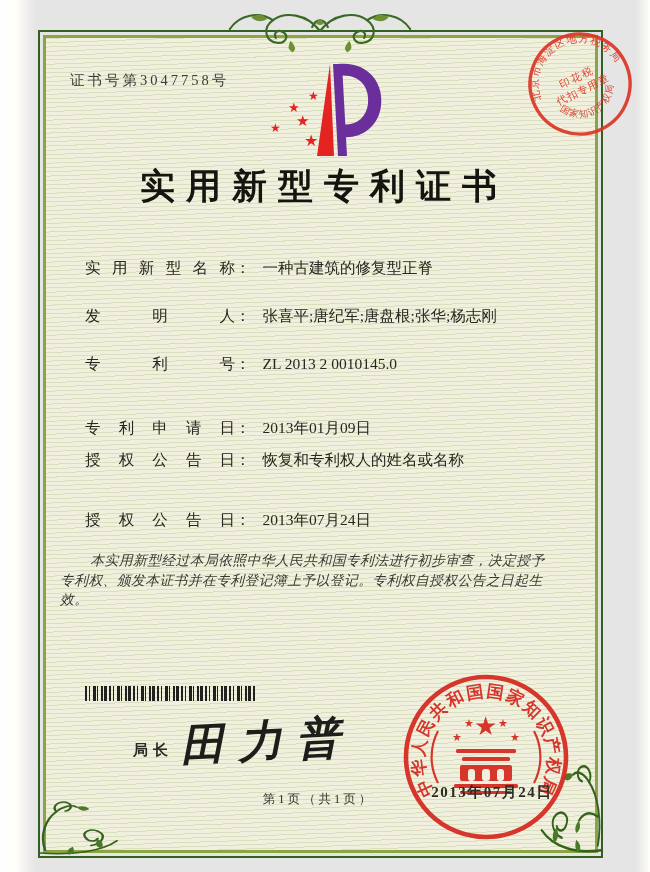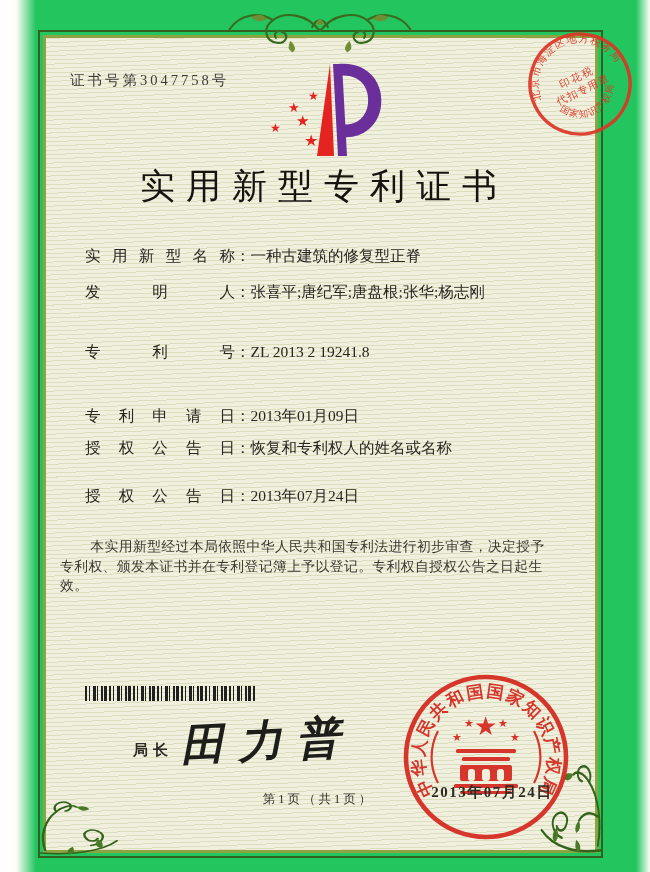--- a/index.html
+++ b/index.html
@@ -1,37 +1,37 @@
 <!DOCTYPE html>
 <html><head>
 <meta charset="utf-8">
 <style>
   html,body{margin:0;padding:0;}
   body{width:650px;height:872px;font-family:"Liberation Serif","DejaVu Serif",serif;}
-  .page{position:relative;width:650px;height:872px;background:#22c55e;overflow:hidden;}
+  .page{position:relative;width:650px;height:872px;background:#e5e5e5;overflow:hidden;}
   .edge-left{position:absolute;left:0;top:0;width:36px;height:100%;
     background:linear-gradient(90deg,#ffffff 0%,#fefdf8 45%,rgba(250,248,234,0) 100%);z-index:1;}
   .edge-right{position:absolute;right:0;top:0;width:14px;height:100%;
     background:linear-gradient(270deg,#fffef9 0%,rgba(250,248,234,0) 100%);z-index:1;}
   .frame{position:absolute;left:38px;top:30px;width:561px;height:824px;border:2px solid #33601f;z-index:0;}
   .frame-inner{position:absolute;inset:3px;border:3px solid #8aa542;
     background:
       repeating-linear-gradient(178deg, rgba(164,181,119,0.30) 0px, rgba(164,181,119,0.30) 1px, rgba(0,0,0,0) 1px, rgba(0,0,0,0) 4.3px),
       #f1f0de;}
   .cert-no{position:absolute;left:70px;top:71px;font-size:14.5px;letter-spacing:3px;color:#3c3c36;z-index:3;}
   .logo{position:absolute;left:268px;top:56px;width:116px;height:104px;z-index:3;}
   .stamp{position:absolute;left:522px;top:26px;width:116px;height:116px;z-index:5;opacity:.92;}
-  .title{position:absolute;left:38px;top:163px;width:561px;text-align:center;font-size:35px;font-weight:normal;
+  .title{position:absolute;left:38px;top:163px;width:561px;text-align:center;font-size:35px;font-weight:bold;
     letter-spacing:11px;text-indent:11px;color:#15140f;z-index:3;}
   .fields{position:absolute;left:85px;top:246px;width:480px;z-index:3;font-size:15.5px;color:#27261f;}
   .field{position:absolute;left:0;white-space:nowrap;}
-  .field-label{display:inline-block;width:150px;text-align:justify;text-align-last:justify;}
-  .field-value{font-family:Liberation Serif, serif;}
-  .paras{position:absolute;left:60px;top:537px;width:497px;z-index:3;font-size:13.8px;line-height:19.5px;
-    color:#3a3930;letter-spacing:.4px;}
+  .field-label{display:inline-block;width:150px;text-align:justify;text-align-last:justify;margin-top:12px;}
+  .field-value{margin-left:12px;font-family:Liberation Serif, serif;}
+  .paras{position:absolute;left:60px;top:551px;width:497px;z-index:3;font-size:13.8px;line-height:19.5px;
+    color:#3a3930;font-style:italic;letter-spacing:.4px;}
   .paras p{margin:0;text-indent:2.2em;}
   .barcode{position:absolute;left:85px;top:686px;width:172px;height:15px;z-index:3;
     background:repeating-linear-gradient(90deg,
       #20201e 0 2px,rgba(0,0,0,0) 2px 4px,
       #20201e 4px 5px,rgba(0,0,0,0) 5px 8px,
       #20201e 8px 11px,rgba(0,0,0,0) 11px 12px,
       #20201e 12px 13px,rgba(0,0,0,0) 13px 16px,
       #20201e 16px 18px,rgba(0,0,0,0) 18px 19px,
       #20201e 19px 22px,rgba(0,0,0,0) 22px 24px);}
   .director{position:absolute;left:133px;top:741px;font-size:15px;letter-spacing:5px;color:#2c2b24;z-index:3;font-weight:bold;}
@@ -107,33 +107,33 @@
       <text x="58" y="68" font-size="10.5" letter-spacing="1" text-anchor="middle">代扣专用章</text>
     </g>
   </svg>
 
   <div class="title">实用新型专利证书</div>
 
   <div class="fields">
     <div class="field" style="top:0">
       <span class="field-label">实用新型名称</span><span>：</span><span class="field-value">一种古建筑的修复型正脊</span>
     </div>
-    <div class="field" style="top:36px">
+    <div class="field" style="top:48px">
       <span class="field-label">发明人</span><span>：</span><span class="field-value">张喜平;唐纪军;唐盘根;张华;杨志刚</span>
     </div>
     <div class="field" style="top:96px">
-      <span class="field-label">专利号</span><span>：</span><span class="field-value">ZL 2013 2 19241.8</span>
+      <span class="field-label">专利号</span><span>：</span><span class="field-value">ZL 2013 2 0010145.0</span>
     </div>
     <div class="field" style="top:160px">
       <span class="field-label">专利申请日</span><span>：</span><span class="field-value">2013年01月09日</span>
     </div>
     <div class="field" style="top:192px">
       <span class="field-label">授权公告日</span><span>：</span><span class="field-value">恢复和专利权人的姓名或名称</span>
     </div>
-    <div class="field" style="top:240px">
+    <div class="field" style="top:252px">
       <span class="field-label">授权公告日</span><span>：</span><span class="field-value">2013年07月24日</span>
     </div>
   </div>
 
   <div class="paras">
     <p>本实用新型经过本局依照中华人民共和国专利法进行初步审查，决定授予专利权、颁发本证书并在专利登记簿上予以登记。专利权自授权公告之日起生效。</p>
   </div>
 
   <div class="barcode"></div>
 

